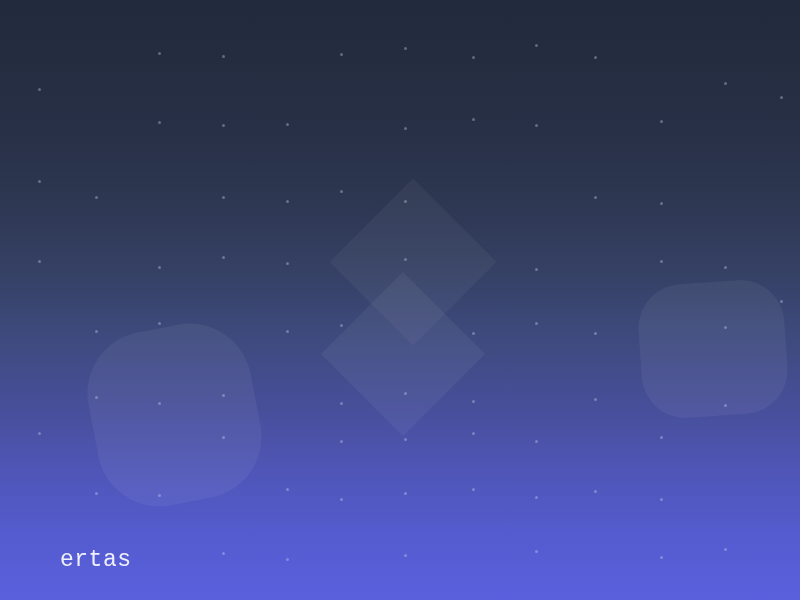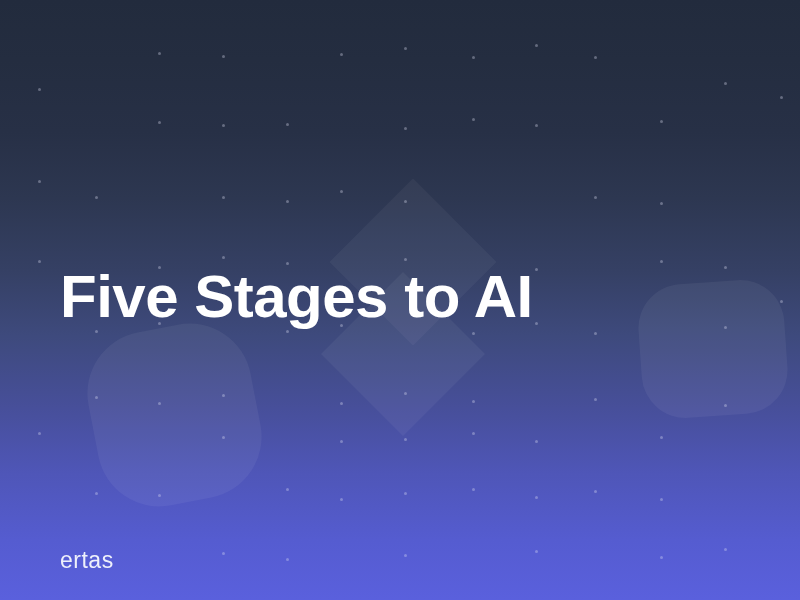--- a/index.html
+++ b/index.html
@@ -92,21 +92,21 @@
     font-weight: bold;
     line-height: 70px;
     letter-spacing: -0.5px;
     color: #ffffff;
     white-space: nowrap;
   }
   #brand {
     position: absolute;
     left: 60px;
     top: 547px;
-    font-family: Liberation Sans, sans-serif;
+    font-family: Liberation Mono, monospace;
     font-size: 23px;
     font-weight: normal;
     letter-spacing: 0.5px;
     color: #eef0fb;
     white-space: nowrap;
   }
 </style>
 </head>
 <body>
 
@@ -185,17 +185,16 @@
       <span class="dot" style="left: 780px; top: 96px;"></span>
       <span class="dot" style="left: 780px; top: 300px;"></span>
       <span class="dot" style="left: 38px; top: 180px;"></span>
     </div>
 
   <div class="shape diamond diamond-upper"></div>
   <div class="shape diamond diamond-lower"></div>
   <div class="shape squircle-left"></div>
   <div class="shape squircle-right"></div>
 
-  <h1 id="title">Five Stages to AI</h1>
 
   <div id="brand">ertas</div>
 
 </div>
 
 </body></html>

